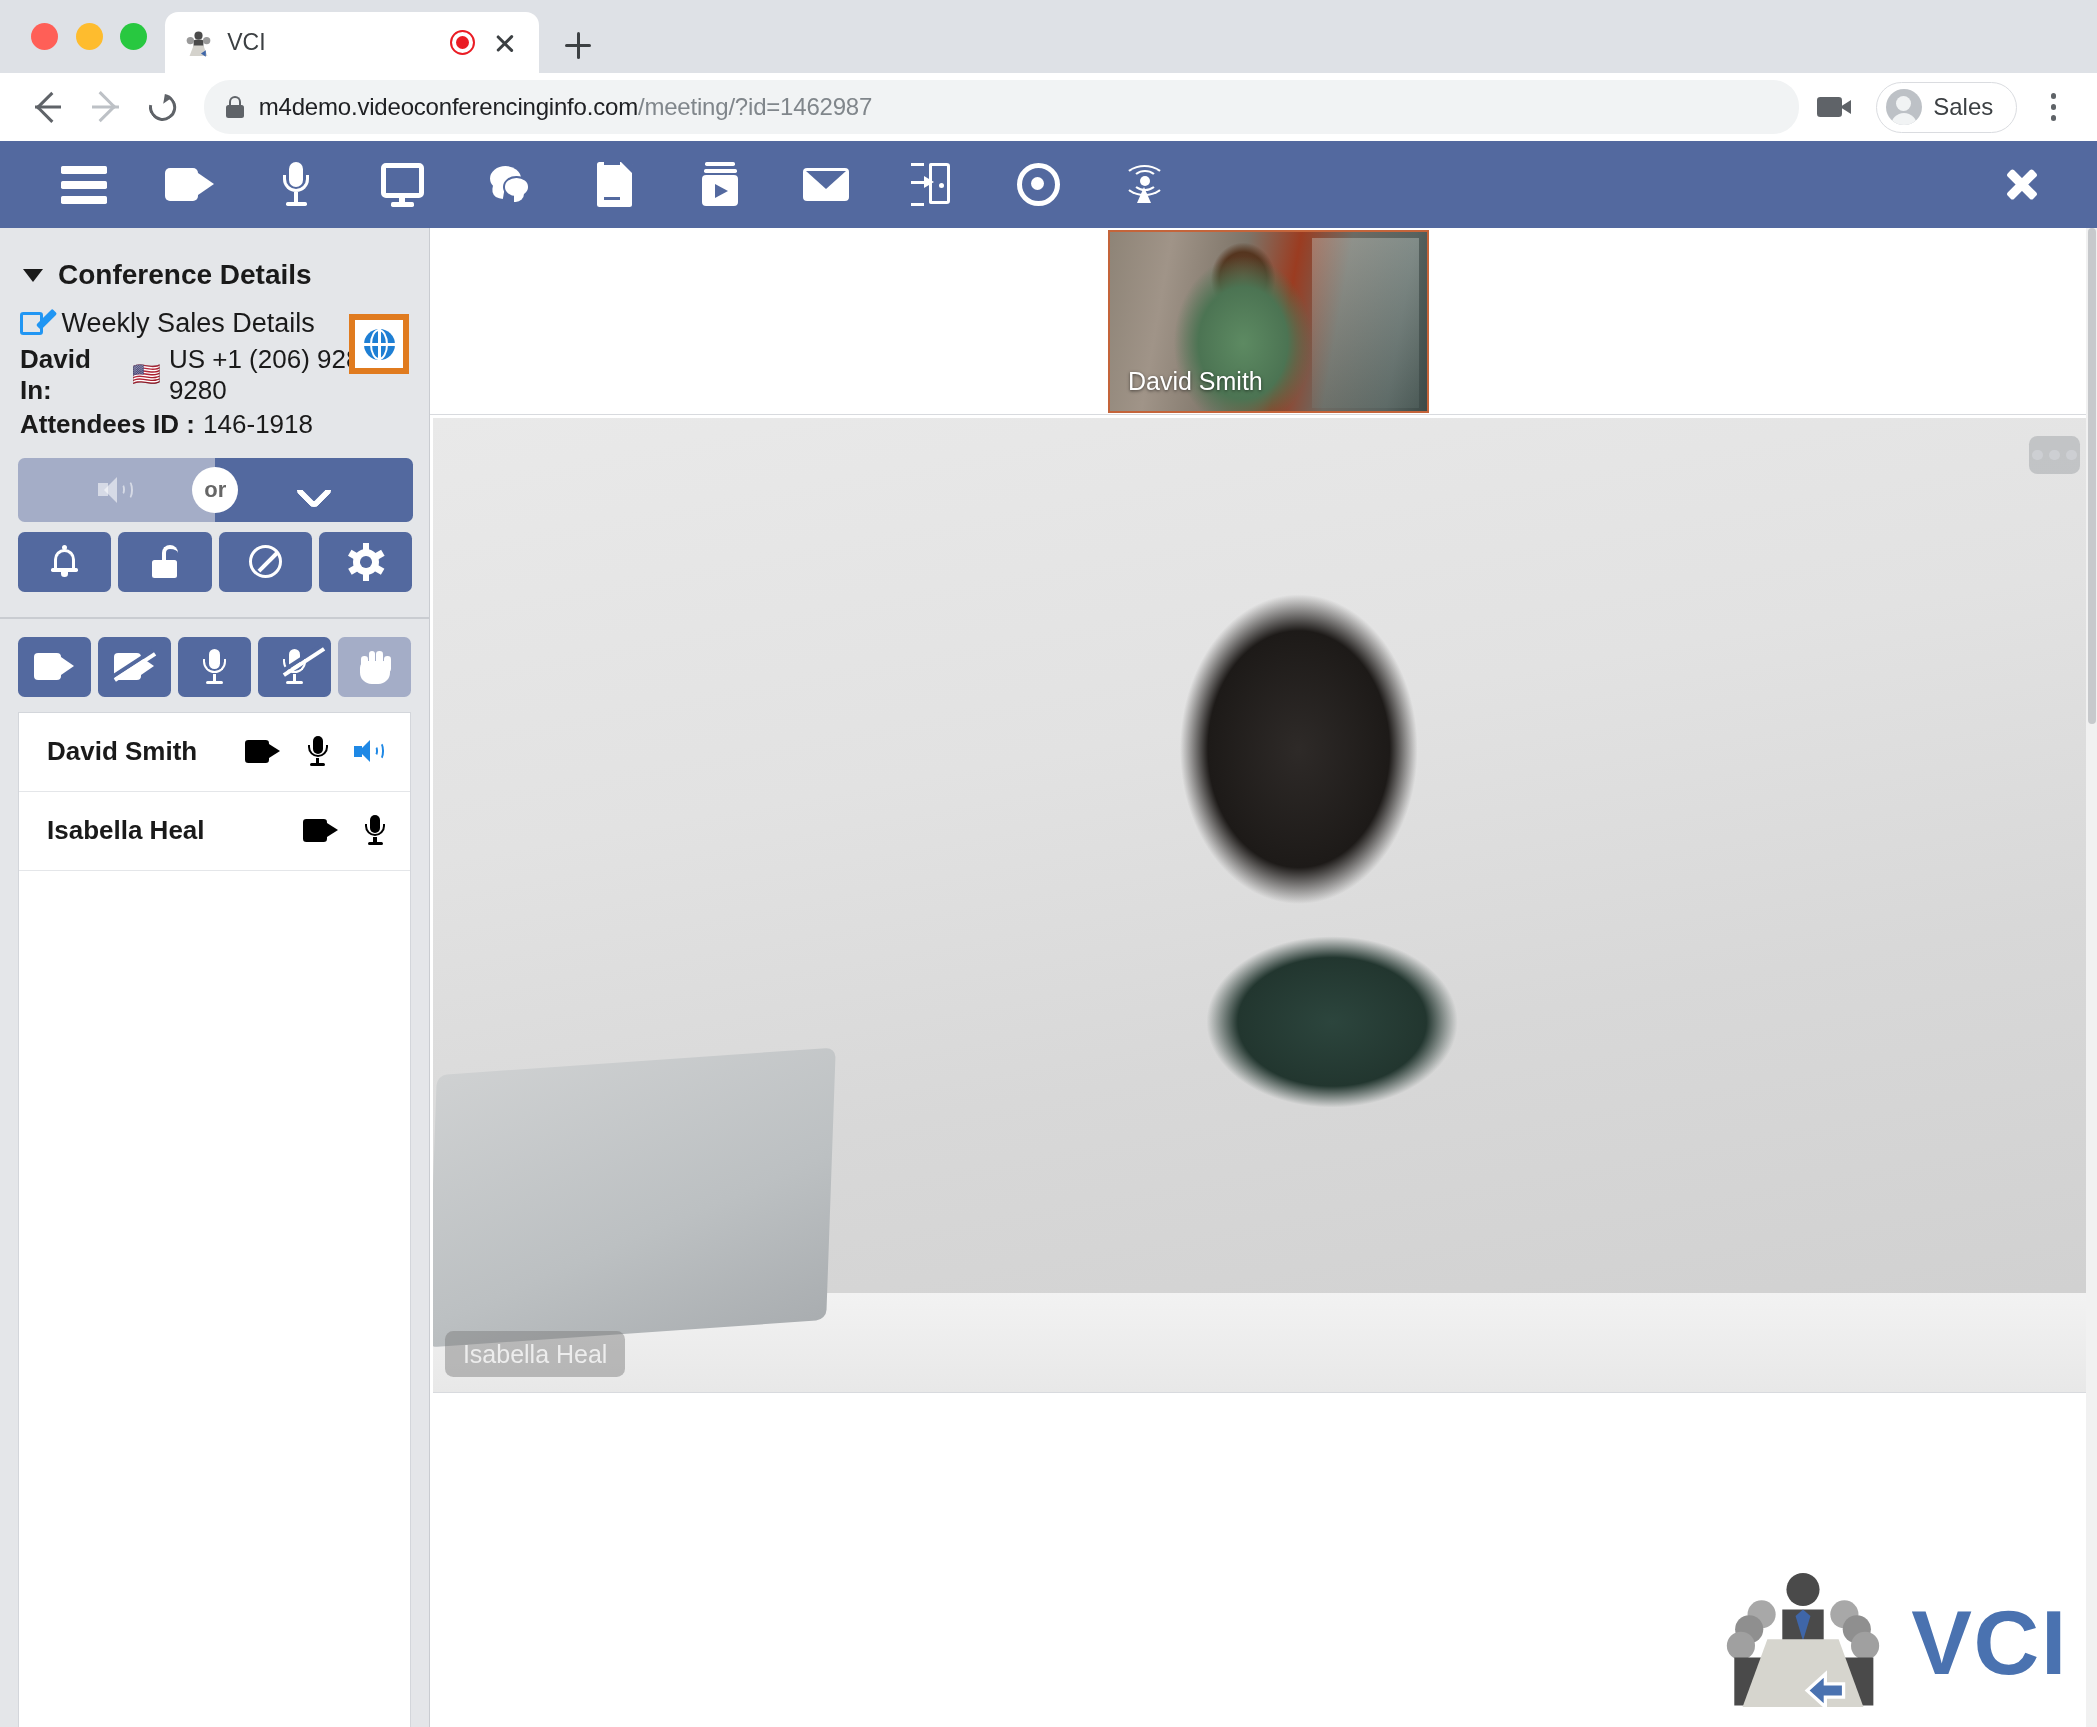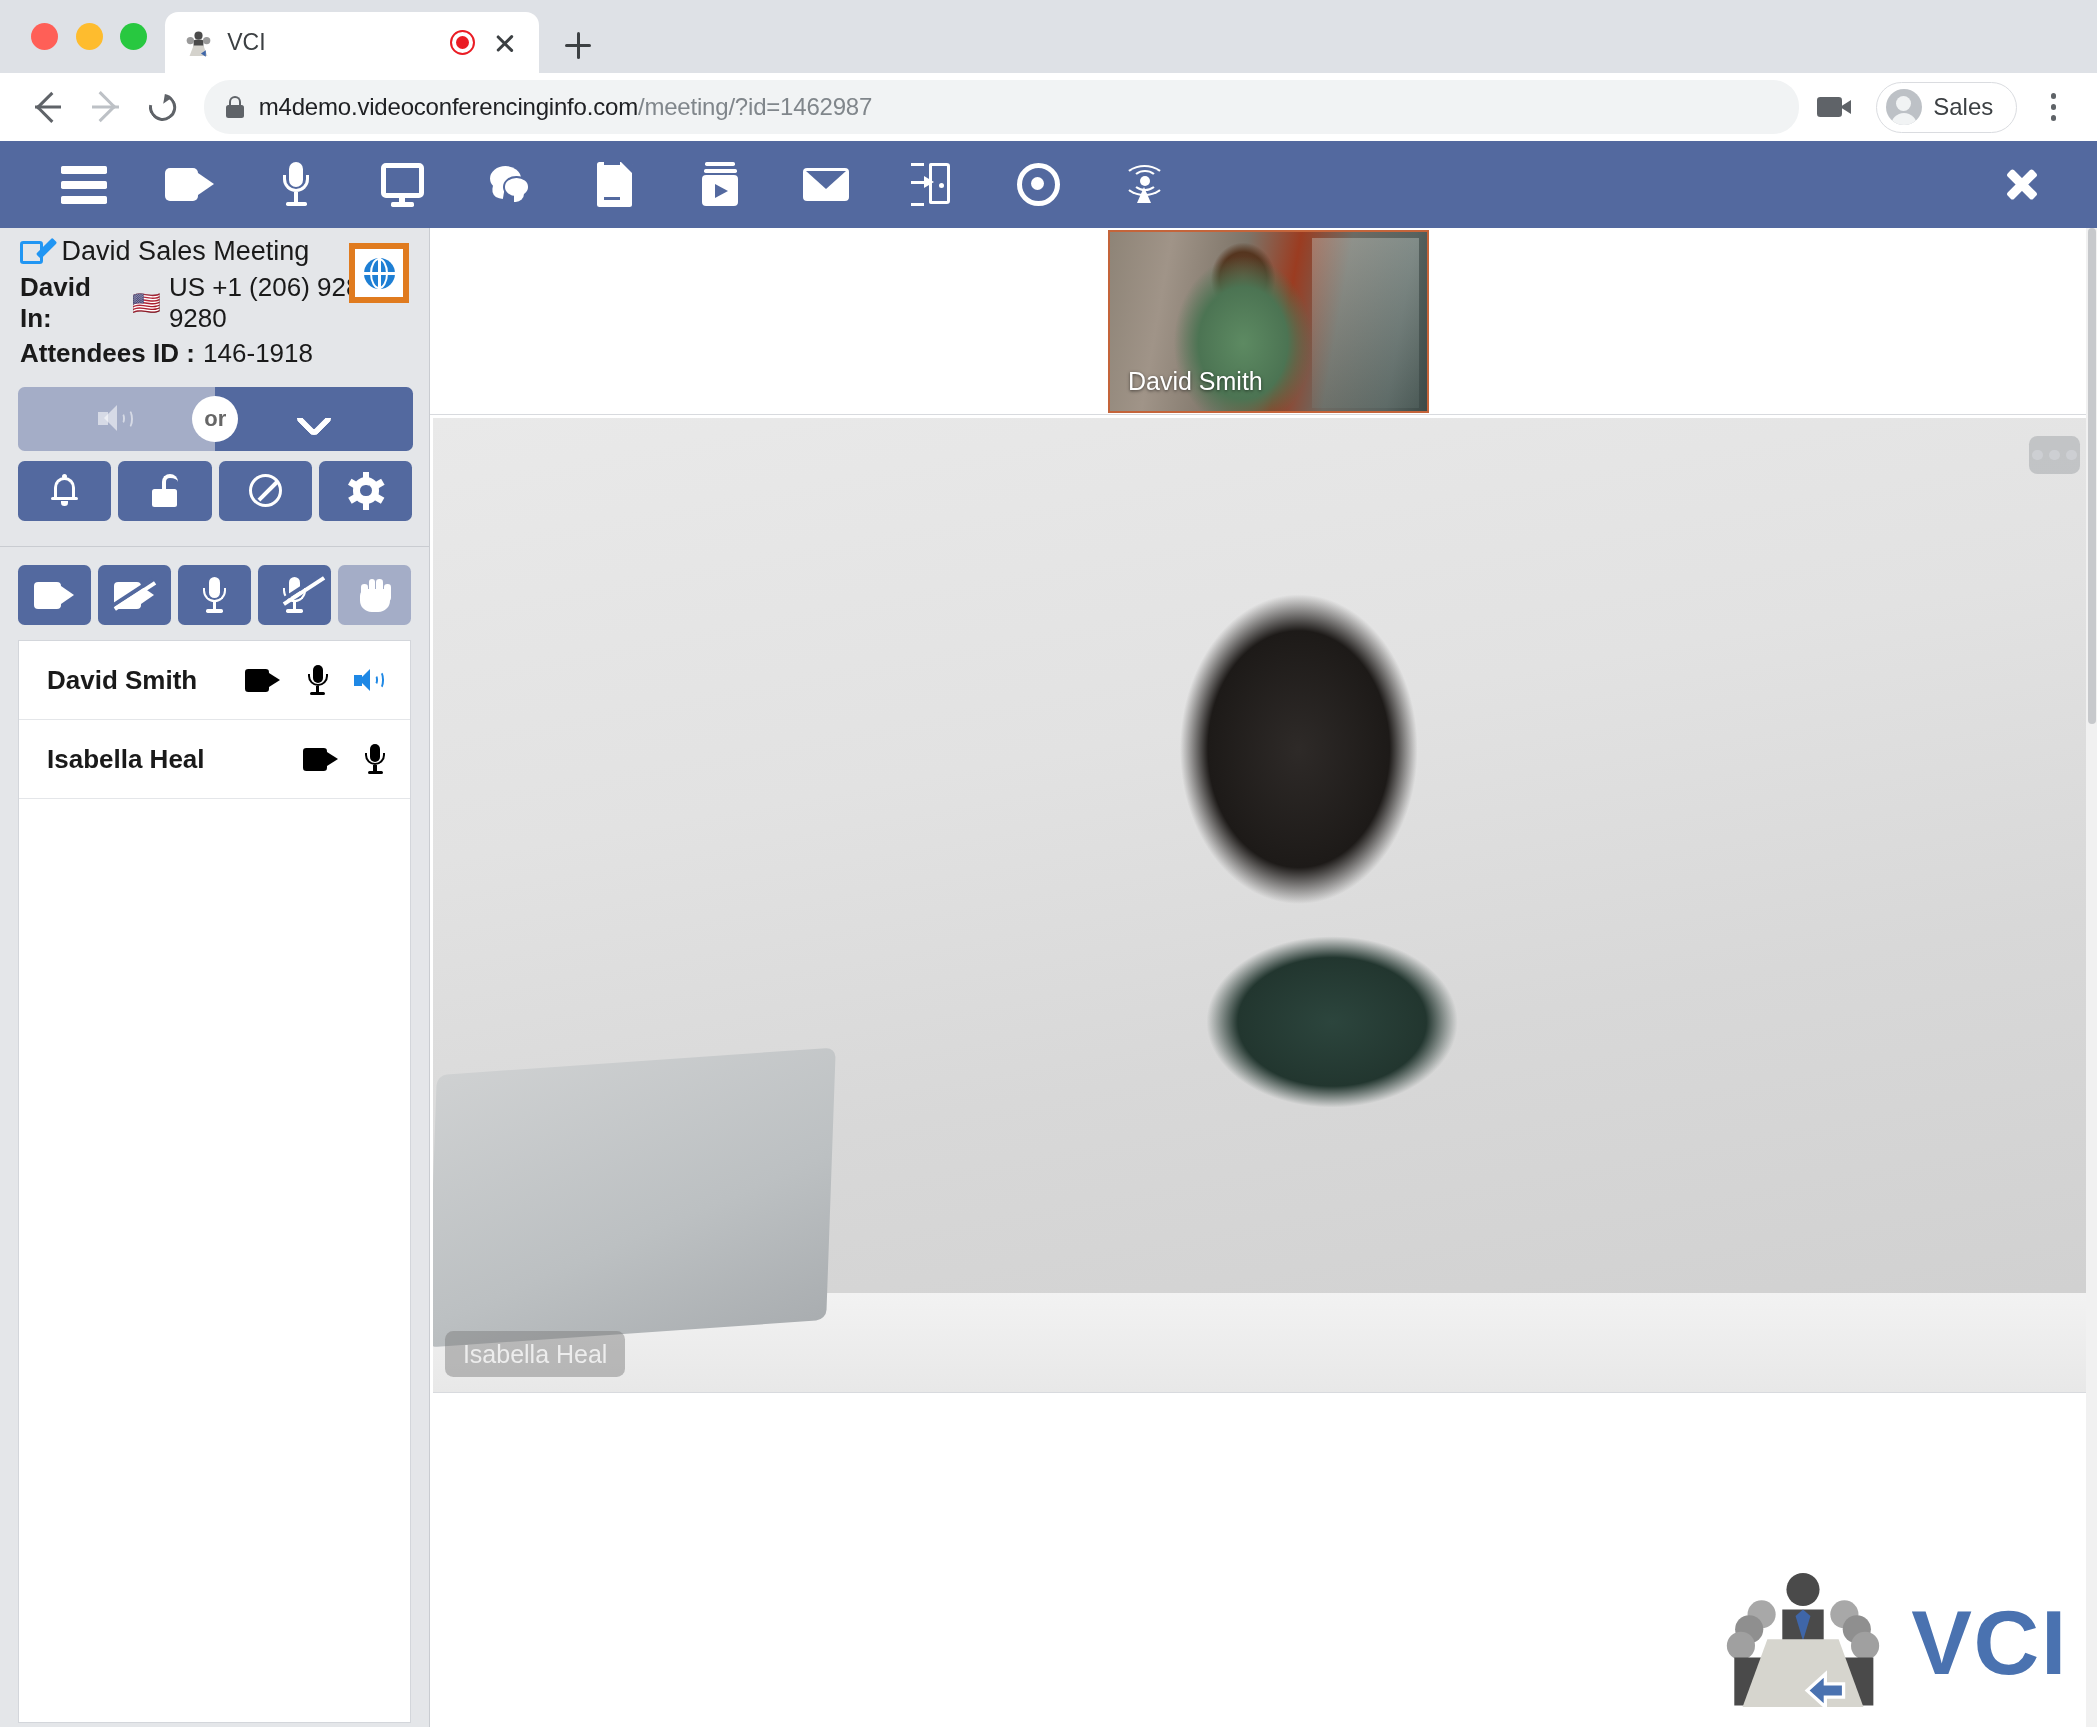--- a/index.html
+++ b/index.html
@@ -538,28 +538,32 @@
     <span class="tb-spacer"></span>
     <span class="tb-close">
         <span class="g ic-x"></span>
       </span>
   </div>
 
   <div class="body-row">
 
     <div class="sidebar">
 
+      <div class="section-head">
+        <span class="caret"></span>
+        <span class="section-title">Conference Details</span>
+      </div>
 
       <div class="conf-info">
         <div class="meeting-line">
           <span class="edit-icon">
               <span class="sq"></span>
               <span class="pn"></span>
             </span>
-          <span class="meeting-name">David Sales Meeting</span>
+          <span class="meeting-name">Weekly Sales Details</span>
         </div>
 
         <div class="callin-line">
           <span class="lbl-bold">David In:</span>
           <span class="flag">🇺🇸</span>
           <span>US +1 (206) 928-9280</span>
         </div>
 
         <div class="confid-line">
           <span class="lbl-bold">Attendees ID :</span>

